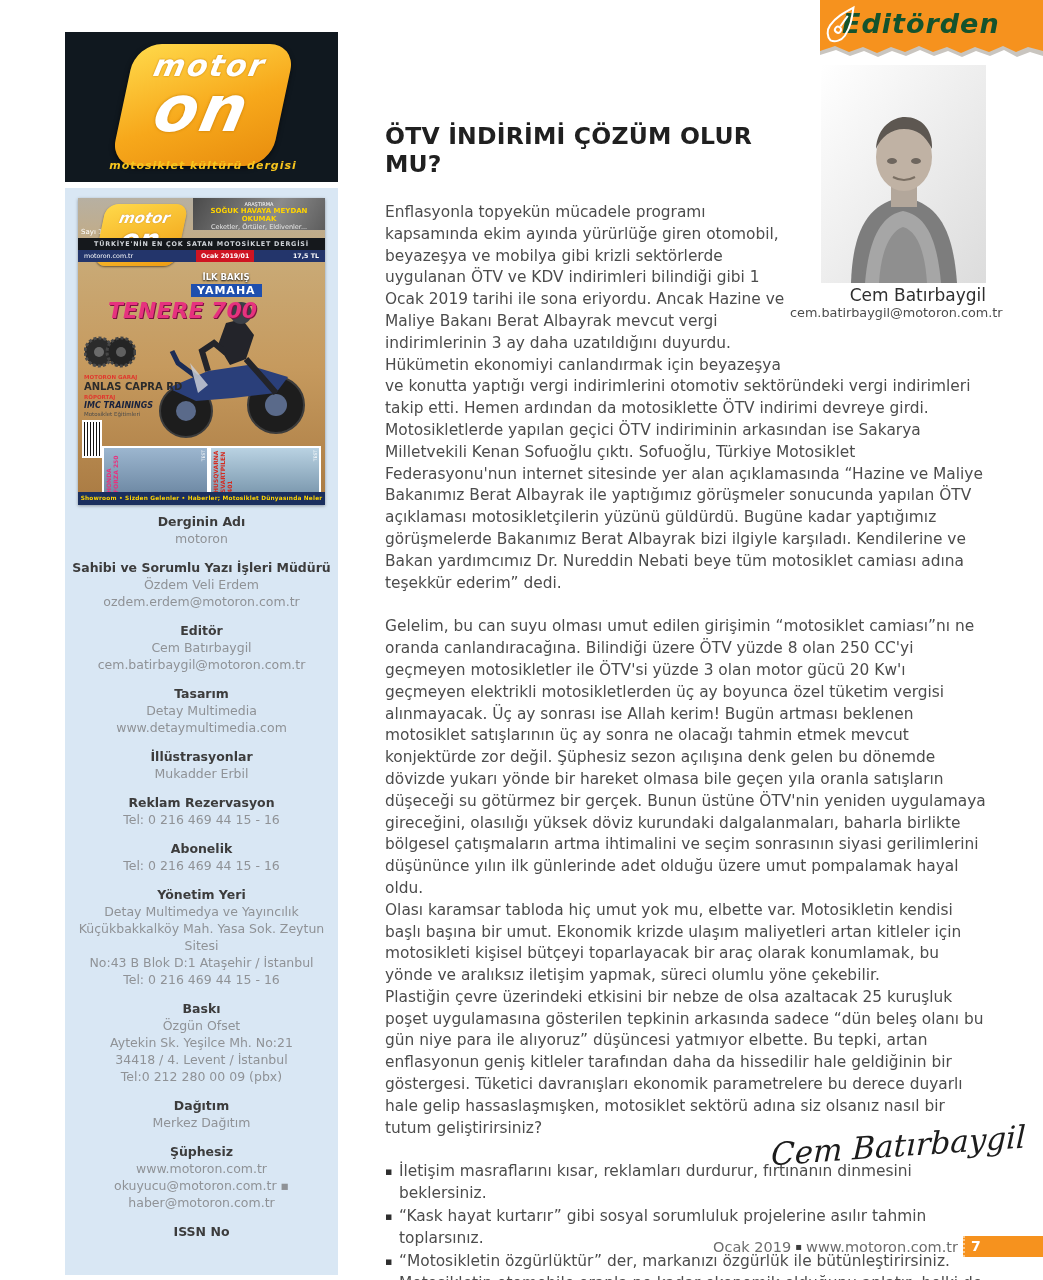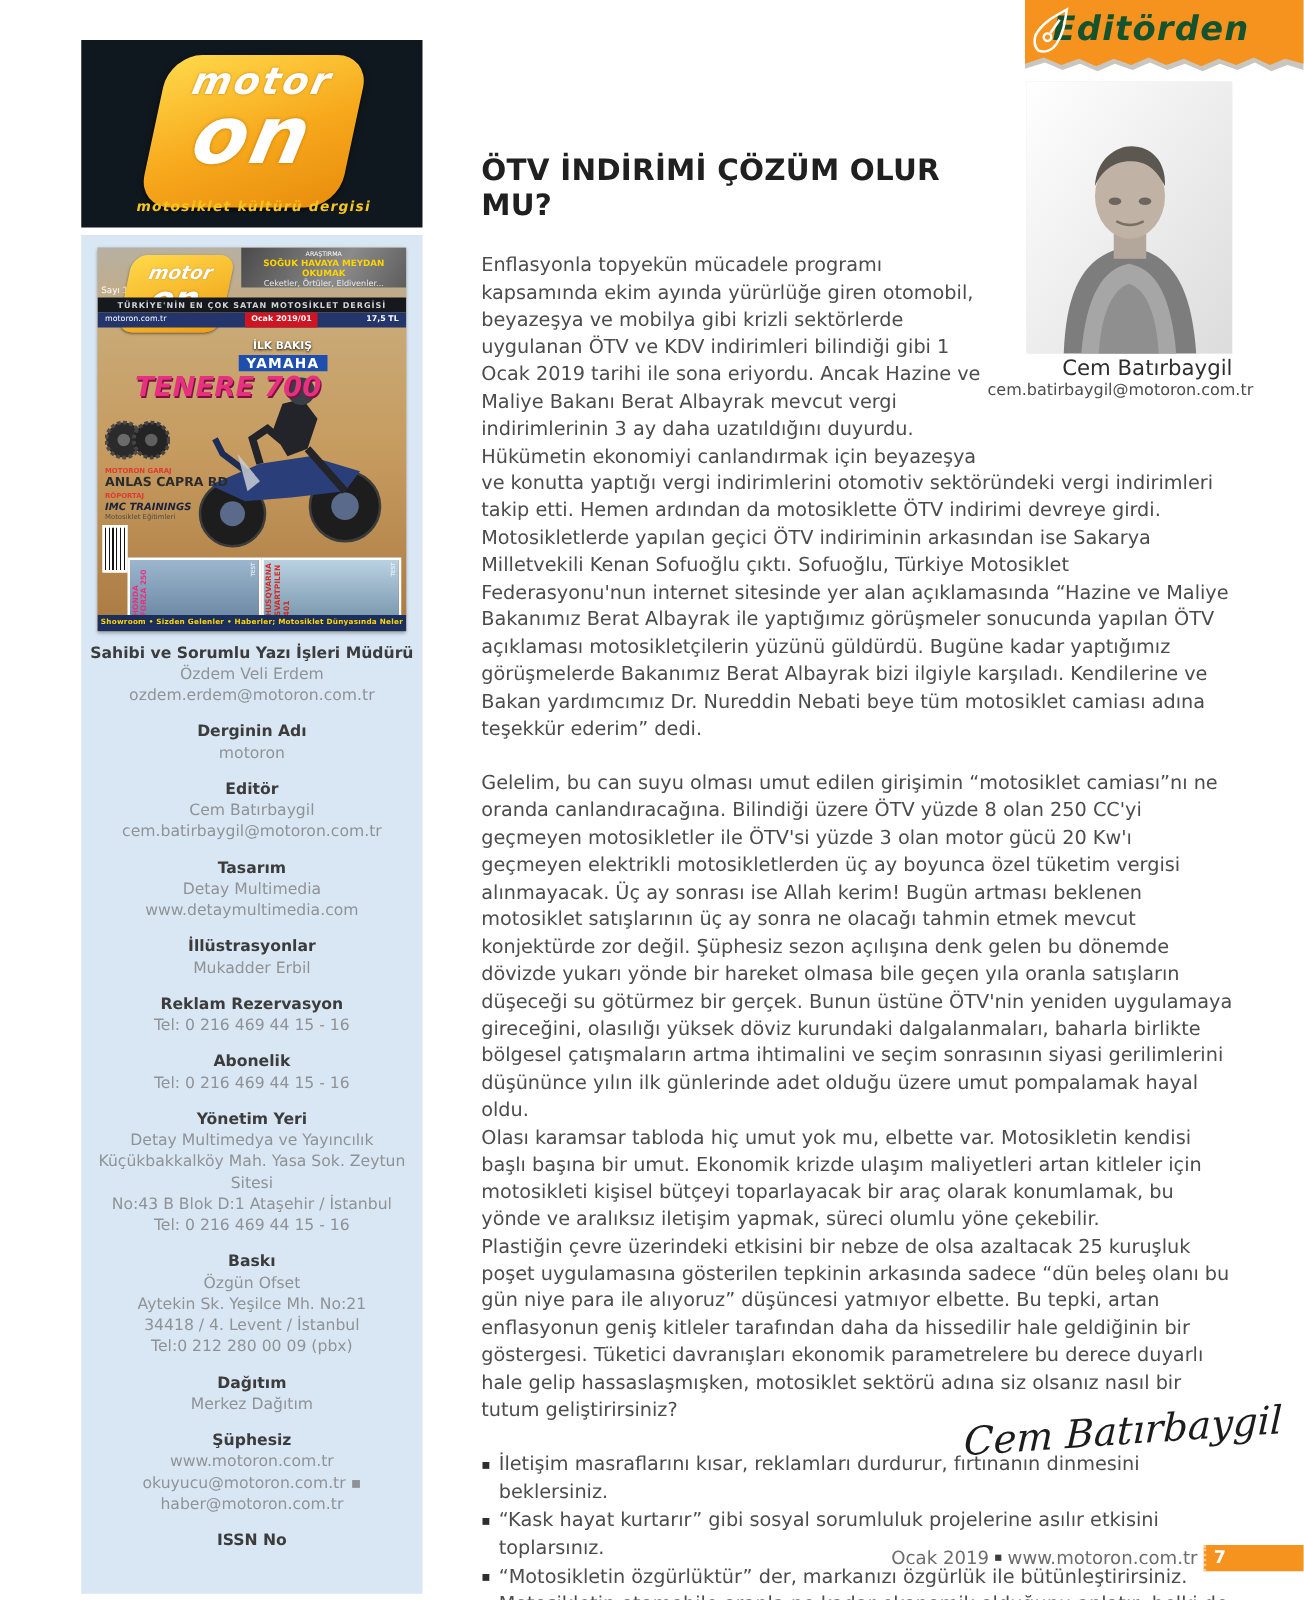--- a/index.html
+++ b/index.html
@@ -225,27 +225,27 @@
     </div>
     <div class="cov-inset i2">
       <span class="vt">HUSQVARNA SVARTPILEN 401</span>
       <span class="vtag">TEST</span>
     </div>
     <div class="cov-bottom">Showroom • Sizden Gelenler • Haberler; Motosiklet Dünyasında Neler Oluyor? • Yazarlar</div>
   </div>
 
   <div class="masthead">
     <div class="mh-sec">
+      <div class="mh-title">Derginin Adı</div>
+      <div class="mh-line">motoron</div>
+    </div>
+    <div class="mh-sec">
       <div class="mh-title">Sahibi ve Sorumlu Yazı İşleri Müdürü</div>
       <div class="mh-line">Özdem Veli Erdem</div>
       <div class="mh-line">ozdem.erdem@motoron.com.tr</div>
-    </div>
-    <div class="mh-sec">
-      <div class="mh-title">Derginin Adı</div>
-      <div class="mh-line">motoron</div>
     </div>
     <div class="mh-sec">
       <div class="mh-title">Editör</div>
       <div class="mh-line">Cem Batırbaygil</div>
       <div class="mh-line">cem.batirbaygil@motoron.com.tr</div>
     </div>
     <div class="mh-sec">
       <div class="mh-title">Tasarım</div>
       <div class="mh-line">Detay Multimedia</div>
       <div class="mh-line">www.detaymultimedia.com</div>
@@ -324,21 +324,21 @@
 
   <p class="para">Enflasyonla topyekün mücadele programı kapsamında ekim ayında yürürlüğe giren otomobil, beyazeşya ve mobilya gibi krizli sektörlerde uygulanan ÖTV ve KDV indirimleri bilindiği gibi 1 Ocak 2019 tarihi ile sona eriyordu. Ancak Hazine ve Maliye Bakanı Berat Albayrak mevcut vergi indirimlerinin 3 ay daha uzatıldığını duyurdu.</p>
   <p class="para">Hükümetin ekonomiyi canlandırmak için beyazeşya ve konutta yaptığı vergi indirimlerini otomotiv sektöründeki vergi indirimleri takip etti. Hemen ardından da motosiklette ÖTV indirimi devreye girdi. Motosikletlerde yapılan geçici ÖTV indiriminin arkasından ise Sakarya Milletvekili Kenan Sofuoğlu çıktı. Sofuoğlu, Türkiye Motosiklet Federasyonu'nun internet sitesinde yer alan açıklamasında “Hazine ve Maliye Bakanımız Berat Albayrak ile yaptığımız görüşmeler sonucunda yapılan ÖTV açıklaması motosikletçilerin yüzünü güldürdü. Bugüne kadar yaptığımız görüşmelerde Bakanımız Berat Albayrak bizi ilgiyle karşıladı. Kendilerine ve Bakan yardımcımız Dr. Nureddin Nebati beye tüm motosiklet camiası adına teşekkür ederim” dedi.</p>
   <div class="gap"></div>
   <p class="para">Gelelim, bu can suyu olması umut edilen girişimin “motosiklet camiası”nı ne oranda canlandıracağına. Bilindiği üzere ÖTV yüzde 8 olan 250 CC'yi geçmeyen motosikletler ile ÖTV'si yüzde 3 olan motor gücü 20 Kw'ı geçmeyen elektrikli motosikletlerden üç ay boyunca özel tüketim vergisi alınmayacak. Üç ay sonrası ise Allah kerim! Bugün artması beklenen motosiklet satışlarının üç ay sonra ne olacağı tahmin etmek mevcut konjektürde zor değil. Şüphesiz sezon açılışına denk gelen bu dönemde dövizde yukarı yönde bir hareket olmasa bile geçen yıla oranla satışların düşeceği su götürmez bir gerçek. Bunun üstüne ÖTV'nin yeniden uygulamaya gireceğini, olasılığı yüksek döviz kurundaki dalgalanmaları, baharla birlikte bölgesel çatışmaların artma ihtimalini ve seçim sonrasının siyasi gerilimlerini düşününce yılın ilk günlerinde adet olduğu üzere umut pompalamak hayal oldu.</p>
   <p class="para">Olası karamsar tabloda hiç umut yok mu, elbette var. Motosikletin kendisi başlı başına bir umut. Ekonomik krizde ulaşım maliyetleri artan kitleler için motosikleti kişisel bütçeyi toparlayacak bir araç olarak konumlamak, bu yönde ve aralıksız iletişim yapmak, süreci olumlu yöne çekebilir.</p>
   <p class="para">Plastiğin çevre üzerindeki etkisini bir nebze de olsa azaltacak 25 kuruşluk poşet uygulamasına gösterilen tepkinin arkasında sadece “dün beleş olanı bu gün niye para ile alıyoruz” düşüncesi yatmıyor elbette. Bu tepki, artan enflasyonun geniş kitleler tarafından daha da hissedilir hale geldiğinin bir göstergesi. Tüketici davranışları ekonomik parametrelere bu derece duyarlı hale gelip hassaslaşmışken, motosiklet sektörü adına siz olsanız nasıl bir tutum geliştirirsiniz?</p>
 
   <ul class="bullets">
     <li>İletişim masraflarını kısar, reklamları durdurur, fırtınanın dinmesini beklersiniz.</li>
-    <li>“Kask hayat kurtarır” gibi sosyal sorumluluk projelerine asılır etkisini toplarsınız.</li>
+    <li>“Kask hayat kurtarır” gibi sosyal sorumluluk projelerine asılır tahmin toplarsınız.</li>
     <li>“Motosikletin özgürlüktür” der, markanızı özgürlük ile bütünleştirirsiniz.</li>
     <li>Motosikletin otomobile oranla ne kadar ekonomik olduğunu anlatır; belki de rakibe yarayacak potansiyel kullanıcılar yaratırsınız.</li>
 
   </ul>
 
 </div>
 
 <div class="signature">Cem Batırbaygil</div>
 
 <div class="footer-text">

